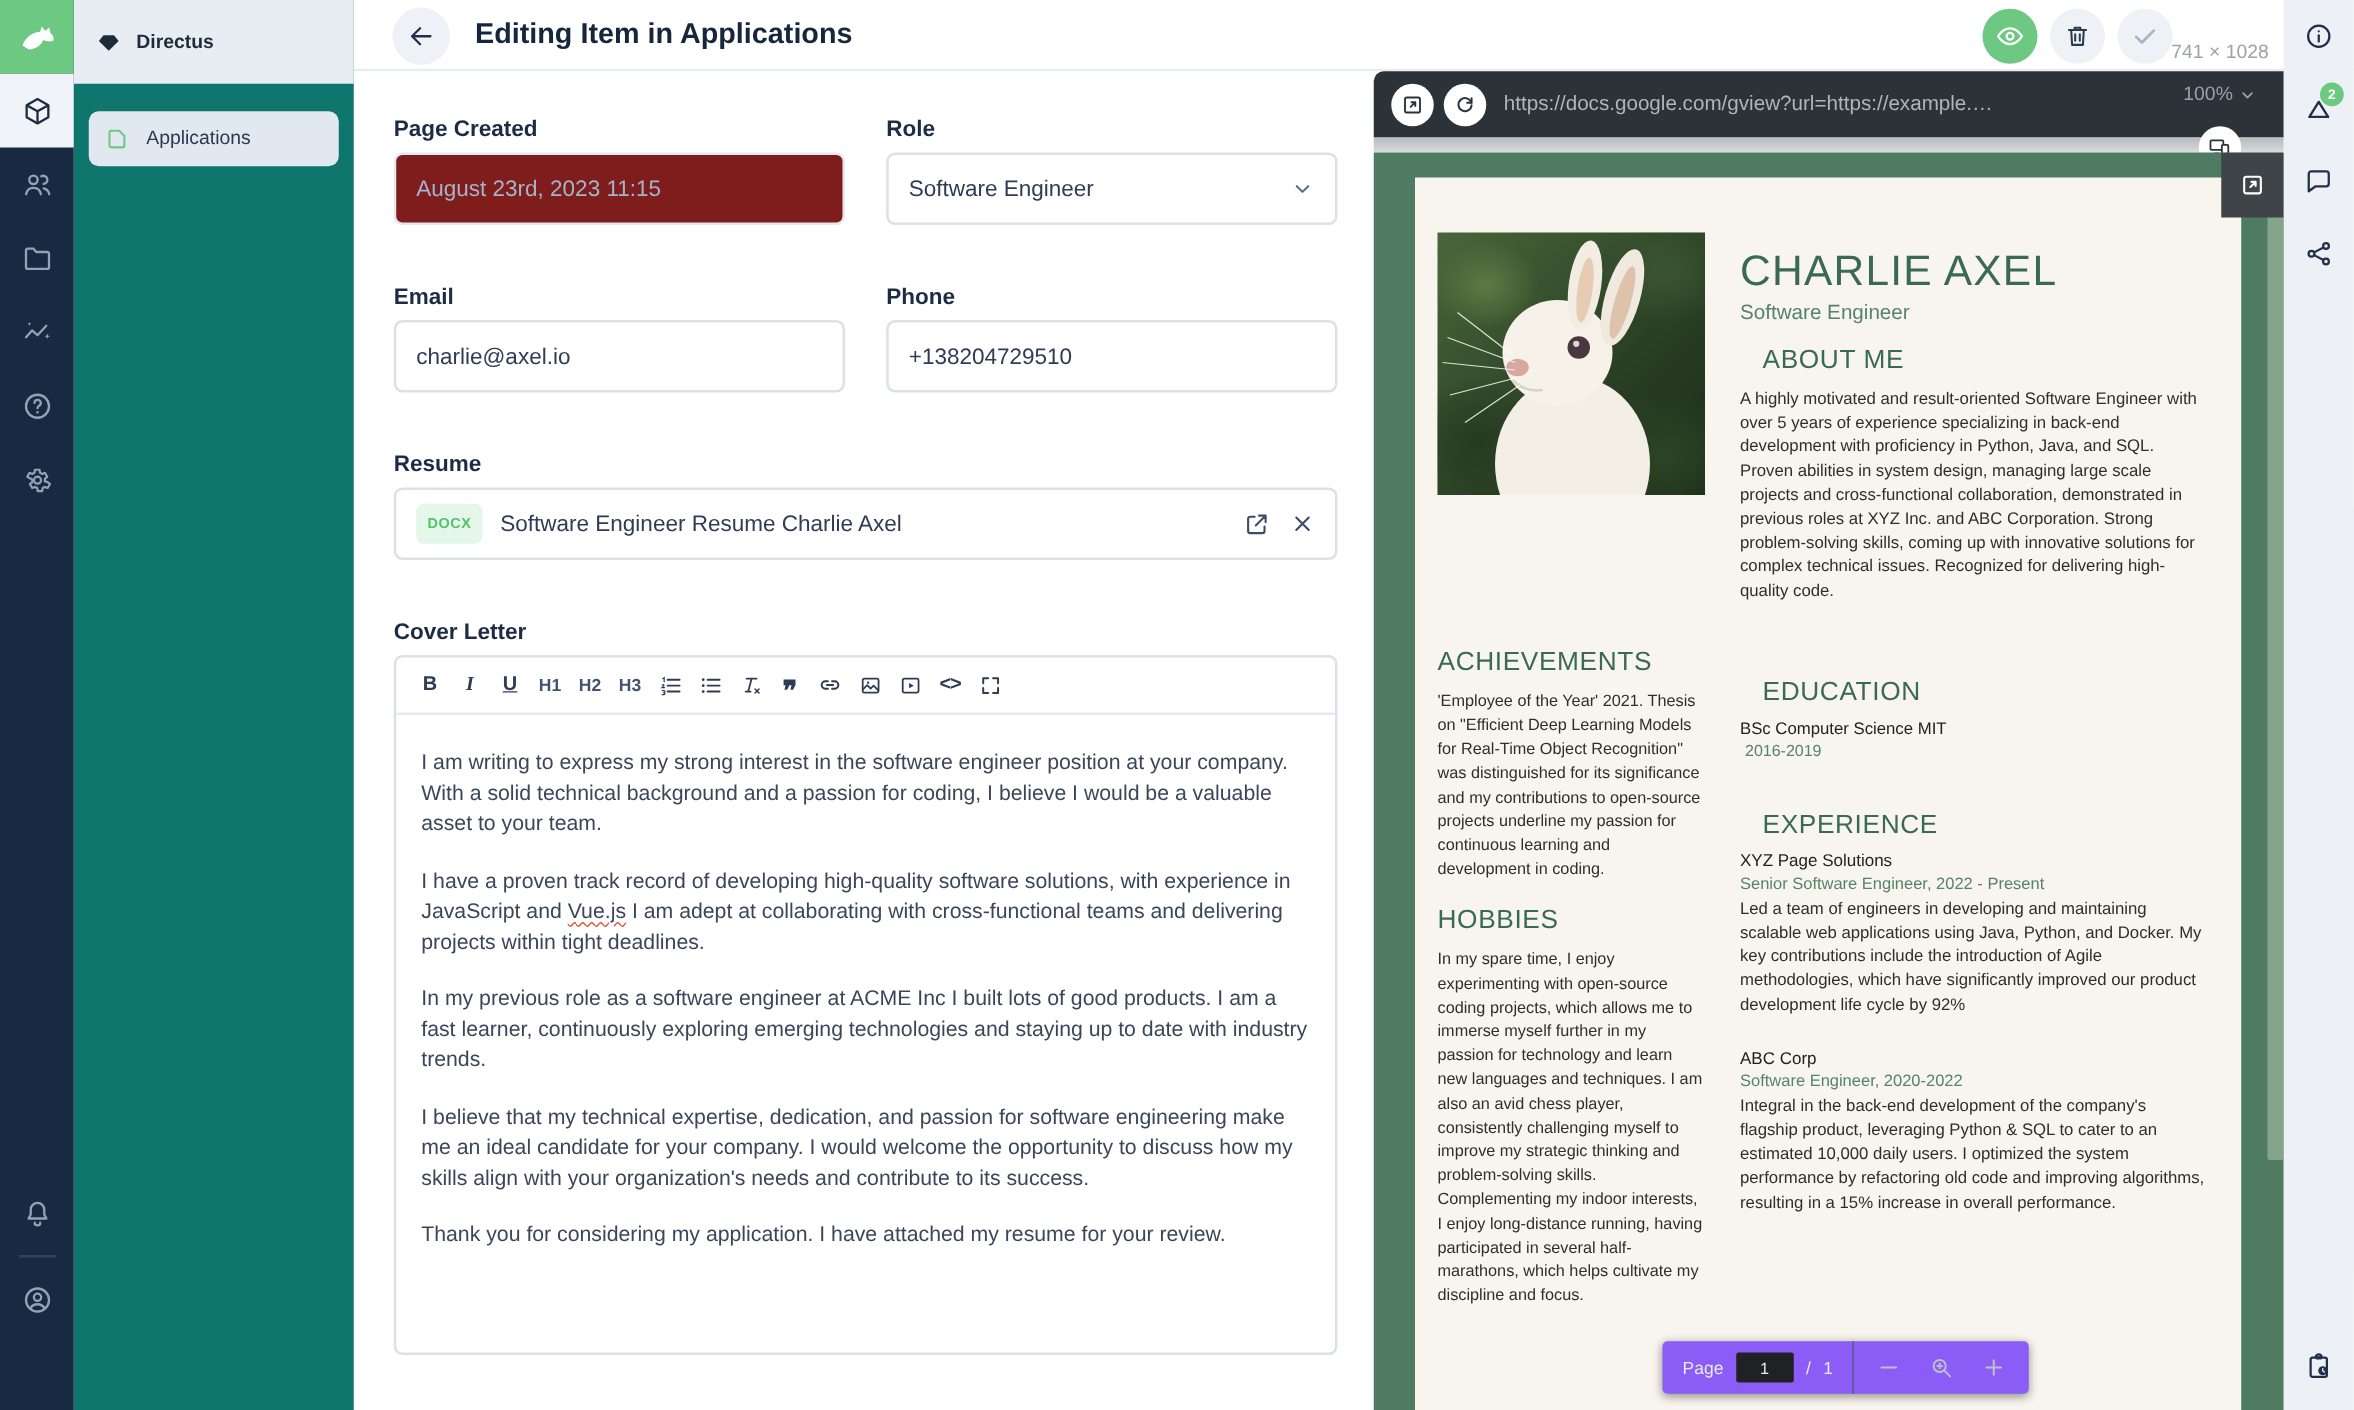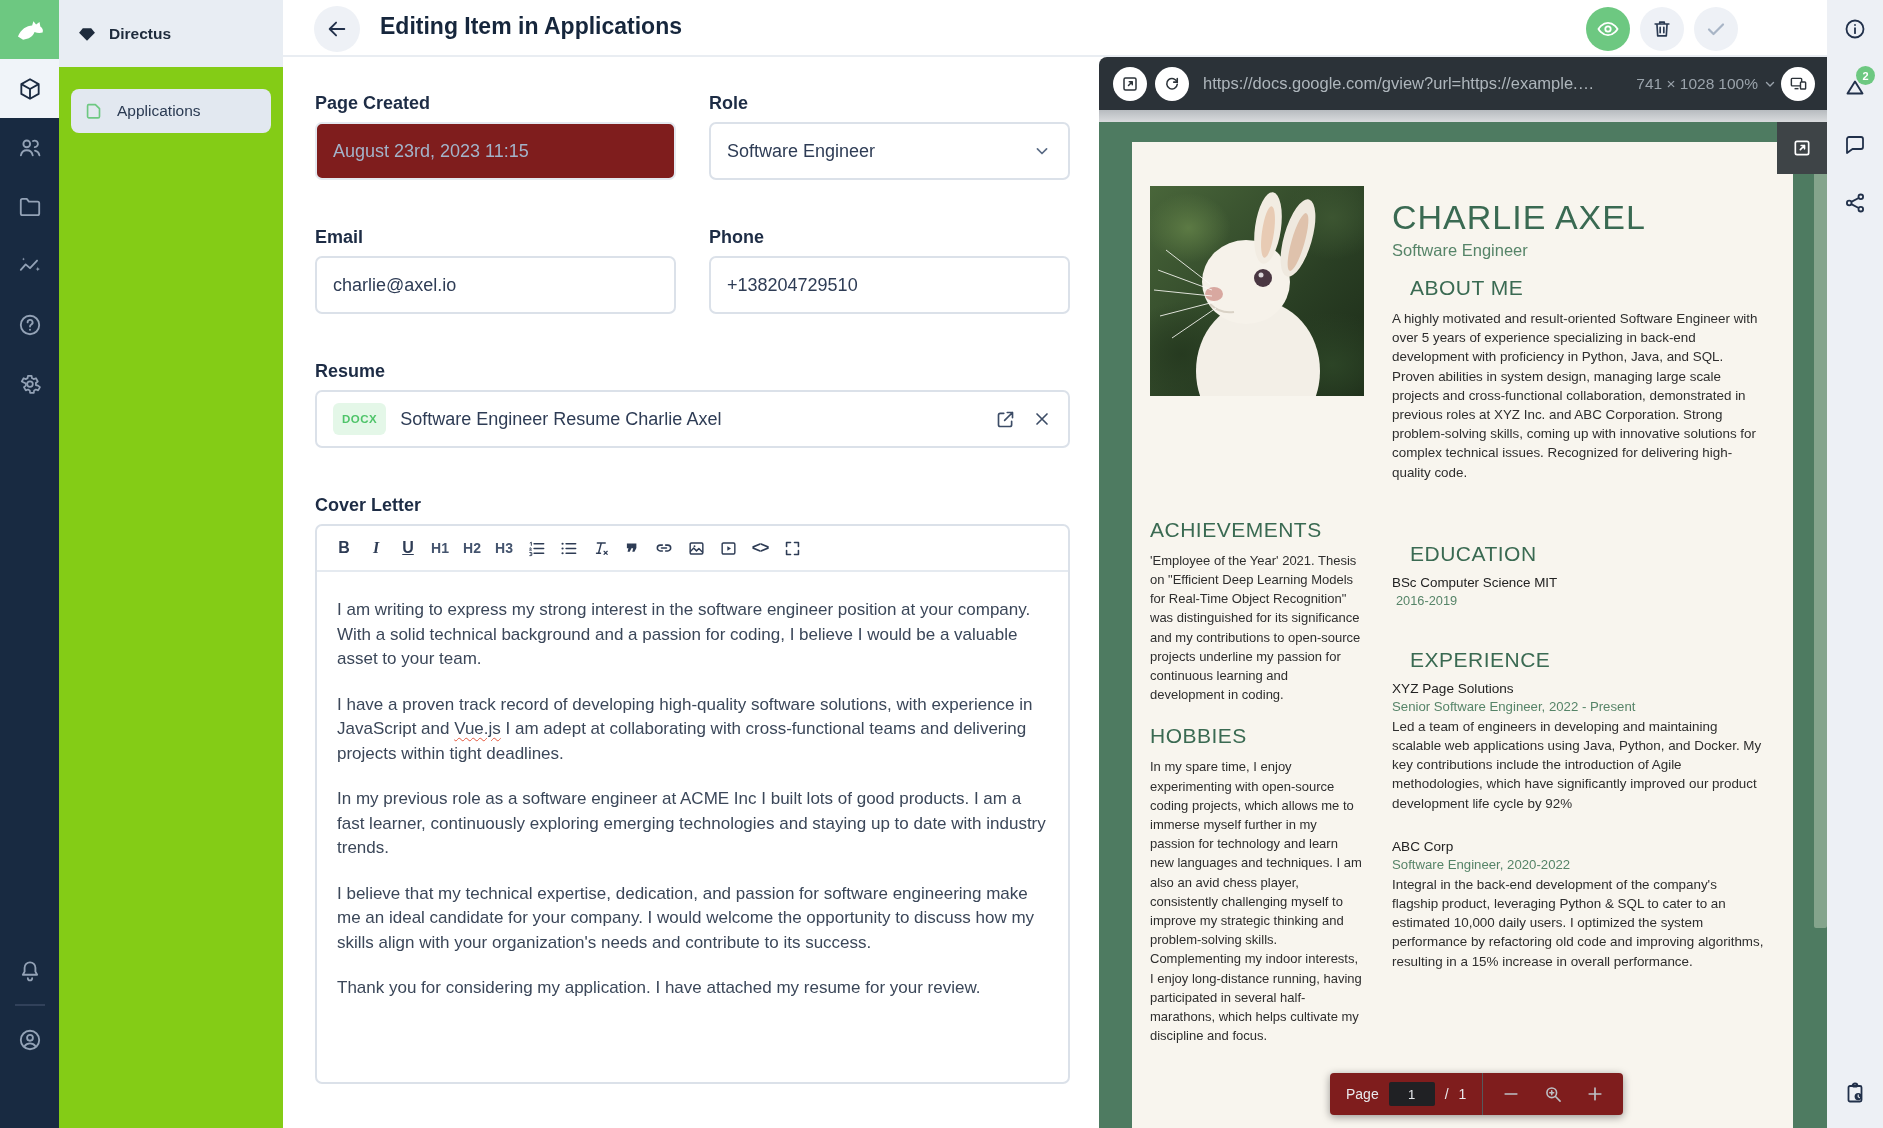--- a/index.html
+++ b/index.html
@@ -9,21 +9,21 @@
   
   #module-bar { position:absolute; left:0; top:0; width:59px; height:1128px; background:#182a41; z-index:30; }
   .logo-tile { width:59px; height:59px; background:#6dc881; display:flex; align-items:center; justify-content:center; cursor:pointer; }
   .mod-btn { width:59px; height:59px; display:flex; align-items:center; justify-content:center; color:#93a2b6; cursor:pointer; }
   .mod-btn.active { background:#f0f4f9; color:#1b2b42; }
   .mod-spacer { flex:1; }
   #module-bar .stack { display:flex; flex-direction:column; height:1069px; }
   .mod-divider { width:30px; height:2px; background:#31415a; margin:4px auto; }
 
   
-  #nav { position:absolute; left:59px; top:0; width:224px; height:1128px; background:#84cc16; z-index:25; }
+  #nav { position:absolute; left:59px; top:0; width:224px; height:1128px; background:#0f766e; z-index:25; }
   #nav-header { height:67px; background:#e8edf3; display:flex; align-items:center; padding-left:18px; gap:12px; }
   #nav-project { font-size:15.5px; font-weight:700; color:#1e2b3c; }
   .nav-item { margin:22px 12px 0 12px; height:44px; background:#e2e8f0; border-radius:8px; display:flex; align-items:center; padding-left:12px; gap:12px; cursor:pointer; }
   .nav-item-label { font-size:15.5px; color:#2a3a52; font-weight:500; }
 
   
   #header { position:absolute; left:283px; top:0; width:1600px; height:57px; background:#fff; border-bottom:2px solid #e9edf2; z-index:20; }
   #back-btn { position:absolute; left:31px; top:6px; width:46px; height:46px; border-radius:50%; background:#eef1f6; display:flex; align-items:center; justify-content:center; color:#21304a; cursor:pointer; }
   #page-title { position:absolute; left:97px; top:13px; font-size:23px; font-weight:700; color:#16263c; }
   .hdr-actions { position:absolute; right:145px; top:7px; display:flex; gap:10px; }
@@ -62,21 +62,21 @@
   .tbtn.quote { font-size:22px; font-weight:800; line-height:10px; padding-top:10px; }
   .ed-content { padding:26px 20px 0 20px; font-size:17px; line-height:24.5px; color:#3b4759; }
   .ed-content p { margin-bottom:21px; }
   .squiggle { text-decoration:underline; text-decoration-style:wavy; text-decoration-color:#e4573d; text-underline-offset:3px; text-decoration-thickness:1px; }
 
   
   #preview { position:absolute; left:1099px; top:57px; width:728px; height:1071px; z-index:22; }
   #urlbar { height:53px; background:#2b3238; border-top-left-radius:8px; display:flex; align-items:center; padding:0 12px 0 14px; gap:8px; }
   .url-circle { width:34px; height:34px; min-width:34px; border-radius:50%; background:#fff; color:#2b3238; display:flex; align-items:center; justify-content:center; cursor:pointer; }
   #url-text { color:#aeb6bc; font-size:16.5px; white-space:nowrap; overflow:hidden; text-overflow:ellipsis; width:400px; margin-left:6px; }
-  .url-right { margin-left:auto; display:flex; align-items:center; gap:4px; }
+  .url-right { margin-left:auto; display:flex; align-items:center; gap:16px;flex-direction:column; }
   #dims { color:#9aa3ab; font-size:15.5px; white-space:nowrap; }
   #zoom-select { color:#9aa3ab; font-size:15.5px; display:flex; align-items:center; gap:5px; cursor:pointer; }
   #graybar { height:12px; background:linear-gradient(#b7bbbf,#d9dbdd); }
   #viewport { position:absolute; left:0; top:65px; width:728px; height:1006px; background:#4e7b61; overflow:hidden; }
   #vp-scroll { position:absolute; right:0; top:46px; width:13px; height:760px; background:#84a48c; border-radius:2px; cursor:pointer; }
   #expand-btn { position:absolute; right:0; top:0; width:50px; height:52px; background:#3e4447; color:#fff; display:flex; align-items:center; justify-content:center; cursor:pointer; }
 
   
   #page { position:absolute; left:33px; top:20px; width:661px; height:1010px; background:#f8f5ee; padding:44px 18px 0 18px; }
   .doc-top { display:flex; }
@@ -100,21 +100,21 @@
   .doc-col-r { padding-left:28px; width:400px; }
   .doc-col-l .doc-body { font-size:13px; }
   .edu-line { font-size:13.4px; color:#222; margin-top:9px; }
   .green-line { font-size:12.8px; color:#568468; margin-top:3px; text-indent:4px; }
   .job { margin-top:26px; }
   .job-company { font-size:13.6px; color:#222; }
   .job-roledates { font-size:13.2px; color:#568468; margin-top:3px; }
   .job-desc { font-size:13.4px; line-height:19.2px; color:#2e2e2e; margin-top:3px; }
 
   
-  #pagectrl { position:absolute; left:231px; top:951px; height:42px; display:flex; background:#7f1d1d; border-radius:4px; box-shadow:0 2px 8px rgba(0,0,0,.4); color:#e8eaed; }
+  #pagectrl { position:absolute; left:231px; top:951px; height:42px; display:flex; background:#8b5cf6; border-radius:4px; box-shadow:0 2px 8px rgba(0,0,0,.4); color:#e8eaed; }
   .pc-left { display:flex; align-items:center; padding:0 16px; gap:10px; border-right:1px solid #55595c; font-size:14px; }
   #pc-input { width:46px; height:24px; background:#202124; color:#e8eaed; text-align:center; font-size:13px; display:flex; align-items:center; justify-content:center; border-radius:2px; cursor:text; }
   .pc-right { display:flex; align-items:center; padding:0 10px; gap:6px; }
   .pc-btn { width:36px; height:36px; display:flex; align-items:center; justify-content:center; color:#bdc1c6; cursor:pointer; }
 
   .rabbit-svg { position:absolute; left:0; top:0; }
 </style>
 </head>
 <body>
 

